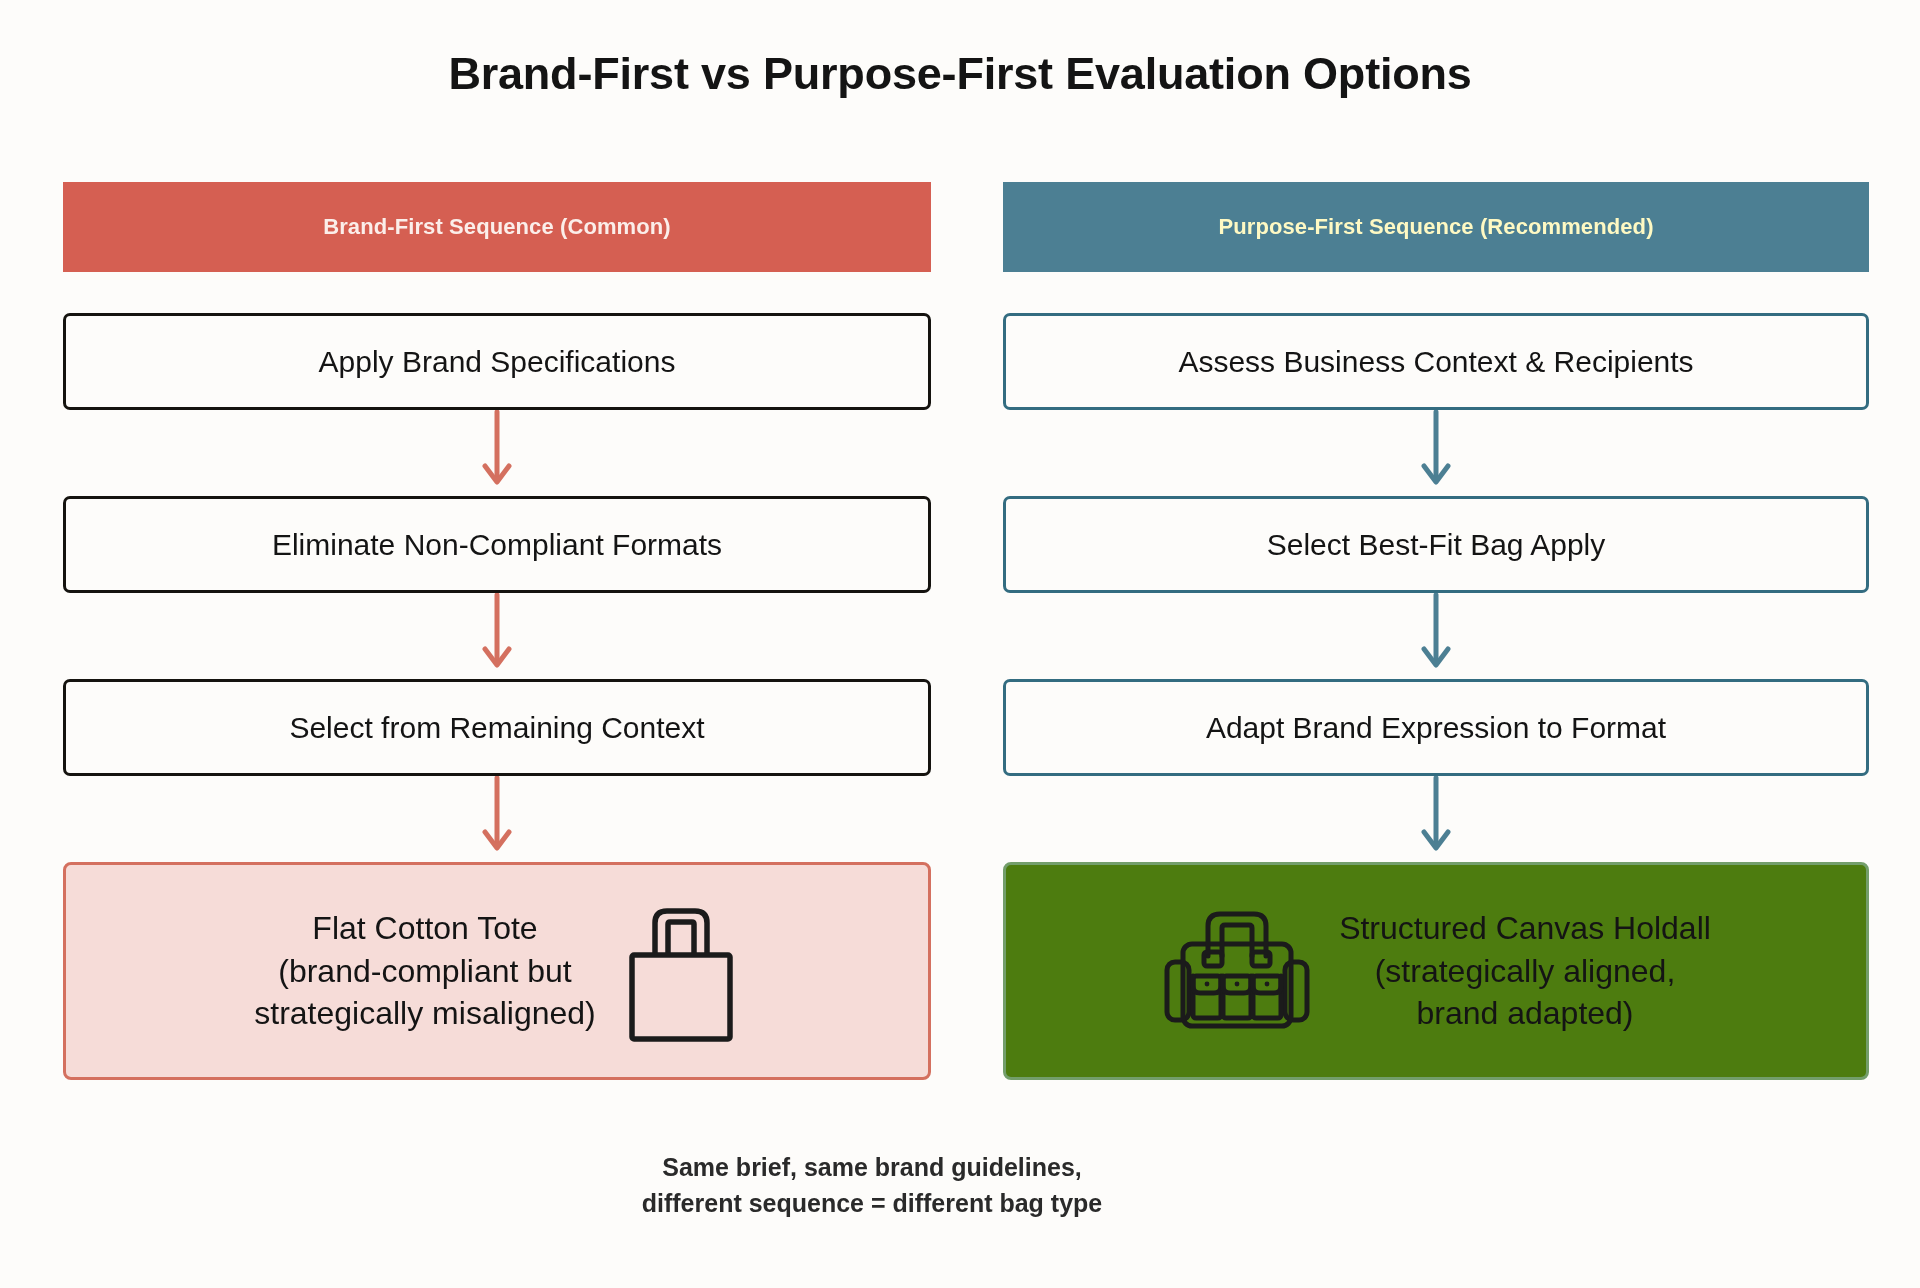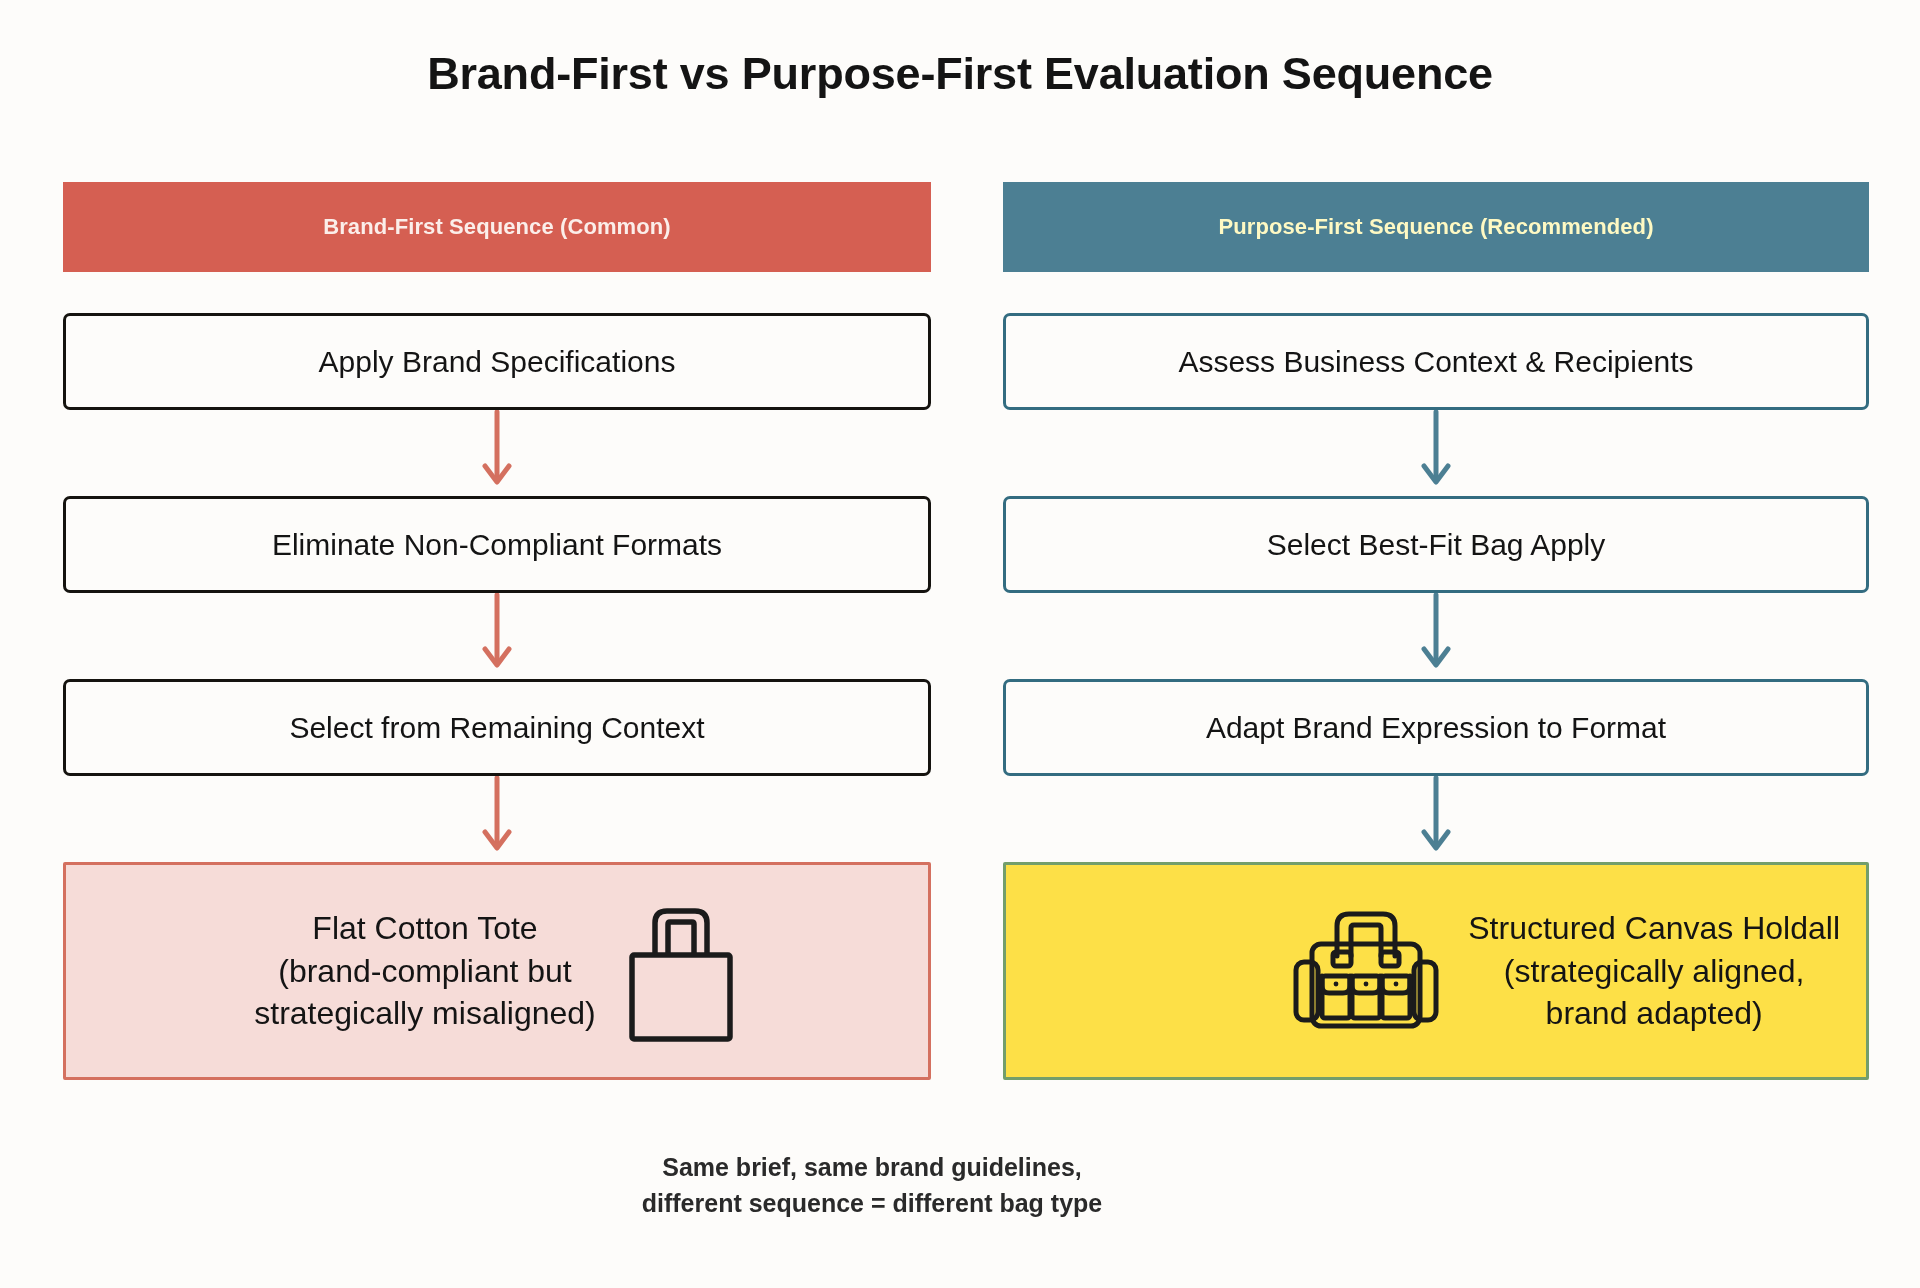--- a/index.html
+++ b/index.html
@@ -81,33 +81,33 @@
     justify-content: center;
   }
 
   
   .gap-top { height: 41px; }
 
   
   .rbox {
     box-sizing: border-box;
     height: 218px;
-    border-radius: 2px;
+    border-radius: 8px;
     display: flex;
     align-items: center;
     justify-content: center;
     gap: 26px;
-    padding: 0 26px;
+    padding: 0 34px;
     font-size: 32px;
     line-height: 1.33;
     color: #141414;
     text-align: center;
   }
   .rbox.pink  { background: #f6dcd8; border: 3.5px solid #d4705f; }
-  .rbox.green { background: #fde047; border: 3.5px solid #739e6b; justify-content: flex-end; }
+  .rbox.green { background: #4d7c0f; border: 3.5px solid #739e6b; }
   .rbox .rlabel { white-space: pre-line; }
   .rbox .ricon { flex: 0 0 auto; display: block; }
 
   
   .footer {
     position: absolute;
     left: 0;
     top: 1150px;
     width: 1744px;
     text-align: center;
@@ -116,21 +116,21 @@
     color: #2a2a2a;
     line-height: 1.42;
     white-space: pre-line;
   }
 </style>
 </head>
 <body>
 
 <div class="page">
 
-  <div class="title">Brand-First vs Purpose-First Evaluation Sequence</div>
+  <div class="title">Brand-First vs Purpose-First Evaluation Options</div>
 
   <div class="column left">
 
     <div class="col-header brand">Brand-First Sequence (Common)</div>
 
     <div class="gap-top"></div>
 
     <div class="pbox dark">Apply Brand Specifications</div>
 
     <div class="arrow">

